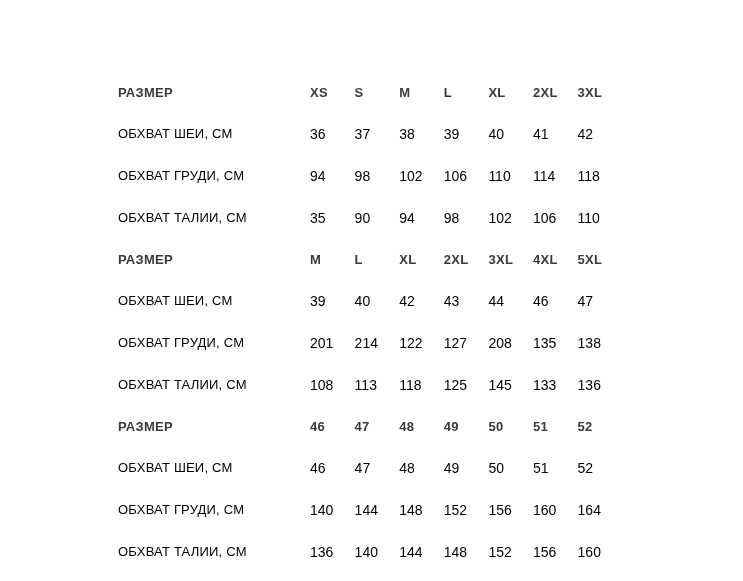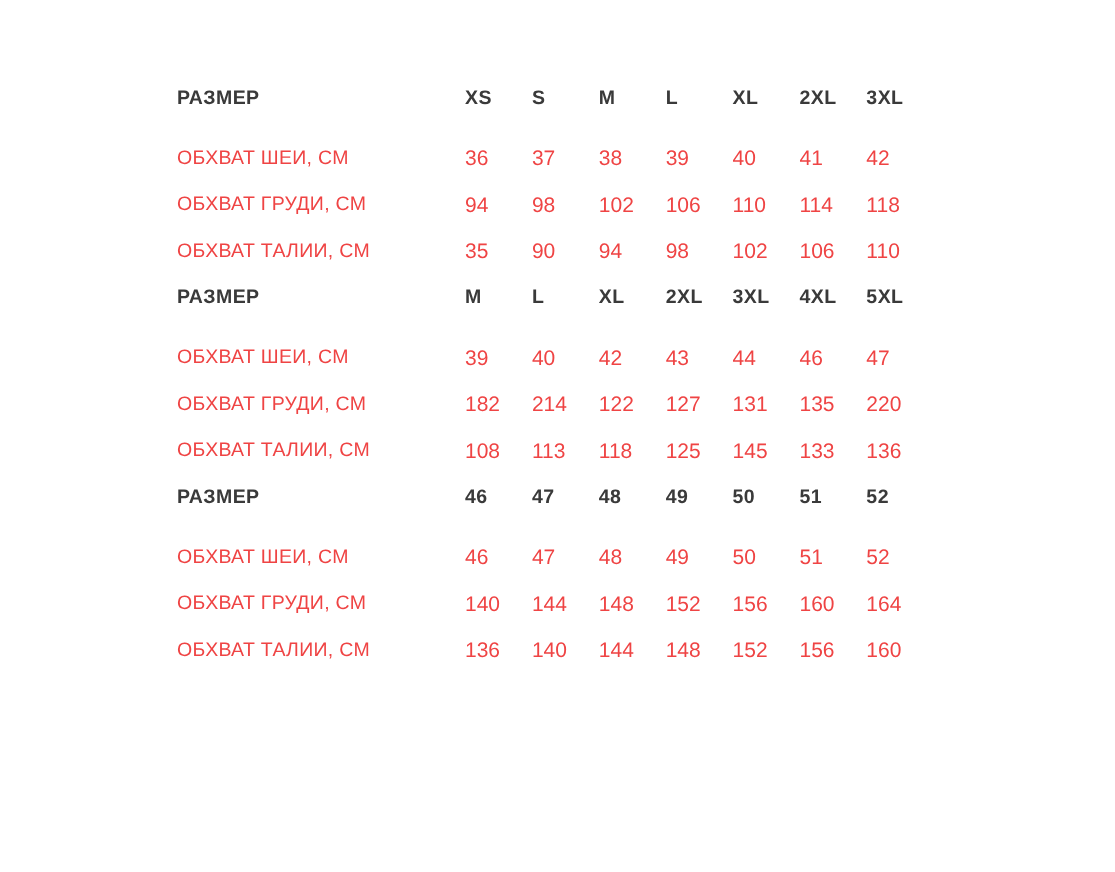--- a/index.html
+++ b/index.html
@@ -11,31 +11,31 @@
     -webkit-font-smoothing:antialiased;
   }
   .content{position:absolute;left:118px;top:58px;width:505px;}
   .size-section{margin:0;}
   .size-section + .size-section{margin-top:8px;}
   .section-title{
     font-size:23px;line-height:26px;font-weight:500;
     color:#3a3a3a;letter-spacing:0.6px;
     margin:0 0 13px 0;
   }
-  .trow{display:flex;align-items:center;}
+  .trow{display:flex;align-items:center;margin-top:28px;}
   .trow .cell{width:44.6px;flex:0 0 auto;white-space:nowrap;}
   .trow .cell.label{width:192px;}
   .thead{
     font-size:13px;line-height:13px;font-weight:bold;
     color:#3a3a3a;letter-spacing:0.3px;
     margin-bottom:27px;
   }
   .drow{
     font-size:14px;line-height:14px;font-weight:normal;
-    color:#ef4444;
+    color:#000000;
     margin-bottom:17px;
   }
   .drow .cell.label{font-size:13px;letter-spacing:0.2px;}
 </style>
 </head>
 <body>
 
 <div class="content">
 
   <section class="size-section">
@@ -97,27 +97,27 @@
       <div class="cell">39</div>
       <div class="cell">40</div>
       <div class="cell">42</div>
       <div class="cell">43</div>
       <div class="cell">44</div>
       <div class="cell">46</div>
       <div class="cell">47</div>
     </div>
     <div class="trow drow">
       <div class="cell label">ОБХВАТ ГРУДИ, СМ</div>
-      <div class="cell">182</div>
+      <div class="cell">201</div>
       <div class="cell">214</div>
       <div class="cell">122</div>
       <div class="cell">127</div>
-      <div class="cell">131</div>
+      <div class="cell">208</div>
       <div class="cell">135</div>
-      <div class="cell">220</div>
+      <div class="cell">138</div>
     </div>
     <div class="trow drow">
       <div class="cell label">ОБХВАТ ТАЛИИ, СМ</div>
       <div class="cell">108</div>
       <div class="cell">113</div>
       <div class="cell">118</div>
       <div class="cell">125</div>
       <div class="cell">145</div>
       <div class="cell">133</div>
       <div class="cell">136</div>

